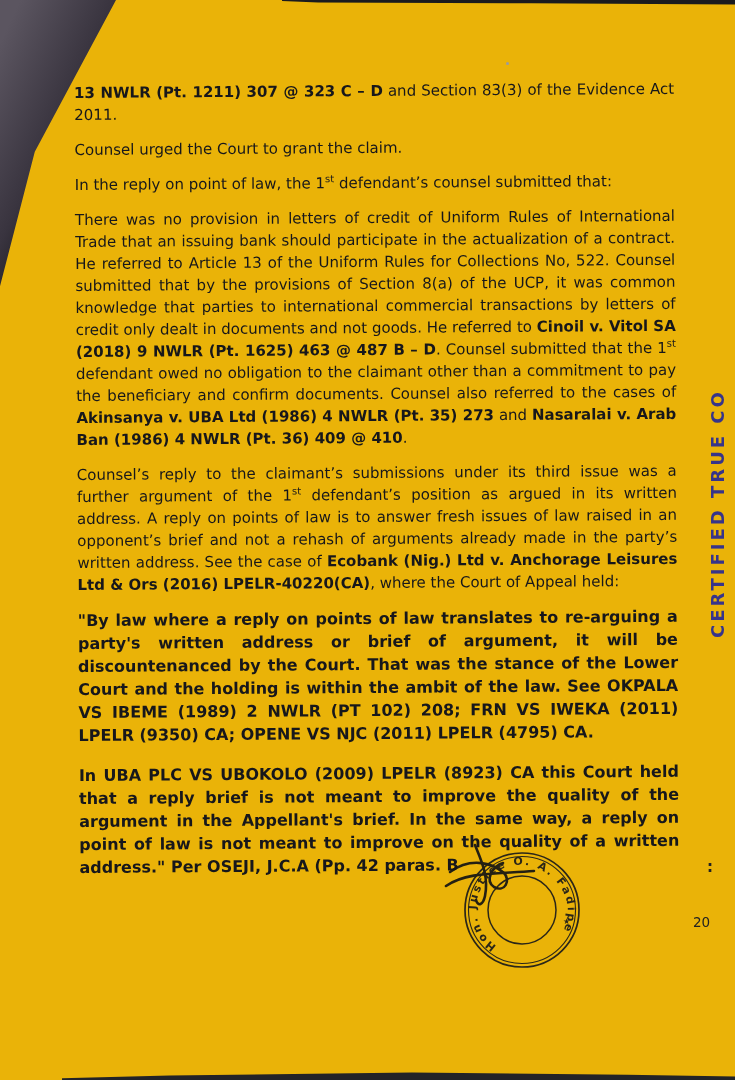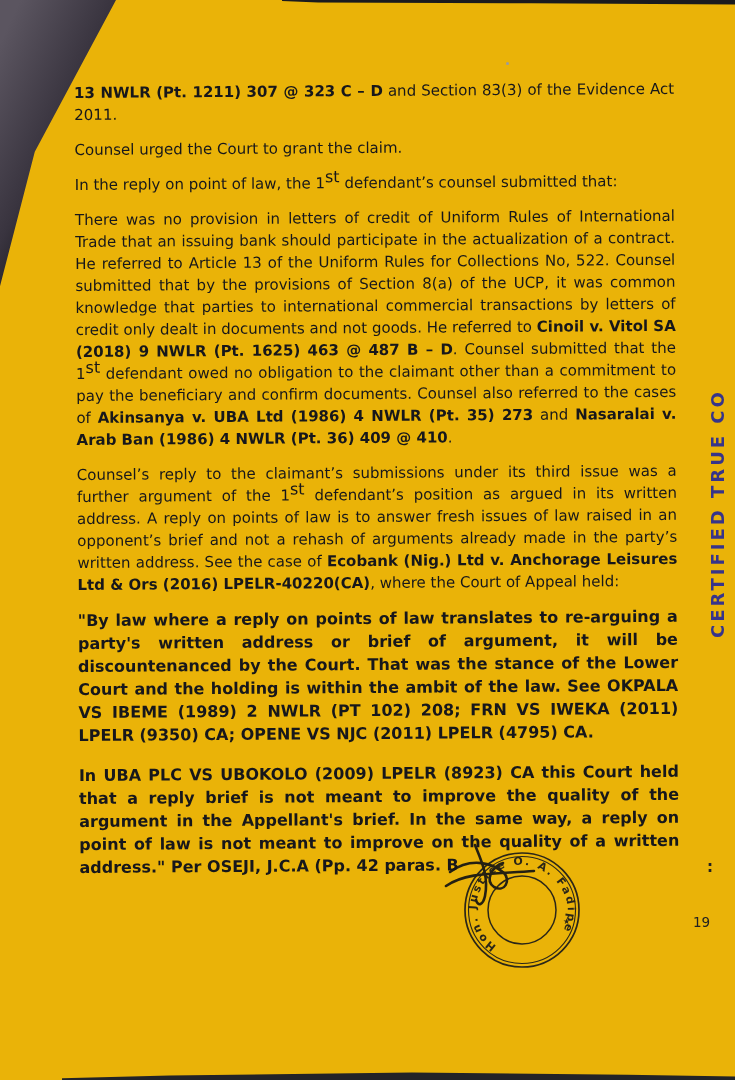--- a/index.html
+++ b/index.html
@@ -39,21 +39,21 @@
     position:absolute;left:74px;top:82px;width:600px;
     color:#17171b;
     font-size:15px;line-height:22px;
     text-align:justify;
     transform:rotate(-0.4deg);
     transform-origin:top left;
   }
   .para{margin:0 0 13px 0;}
   .para.quote{font-size:16px;line-height:23px;font-weight:bold;margin:4px 0 17px 0;}
   .b{font-weight:bold;}
-  sup{font-size:16px;line-height:0;vertical-align:super;}
+  sup{font-size:10px;line-height:0;vertical-align:super;}
 
   
   .seal{
     position:absolute;left:444px;top:840px;width:150px;height:140px;
     opacity:.92;
   }
   
   .side-stamp{
     position:absolute;left:707px;top:390px;width:28px;height:248px;
     overflow:hidden;
@@ -115,15 +115,15 @@
       <path d="M 2,46 C 22,32 50,34 90,31"></path>
       <path d="M 31,5 C 37,20 45,36 41,56 C 39,65 34,67 32,60"></path>
     </g>
   </svg>
 
   <div class="side-stamp">
     <span>CERTIFIED TRUE COPY</span>
   </div>
 
   <div class="margin-colon">:</div>
-  <div class="page-number">19</div>
+  <div class="page-number">20</div>
 
 </div>
 
 </body></html>

